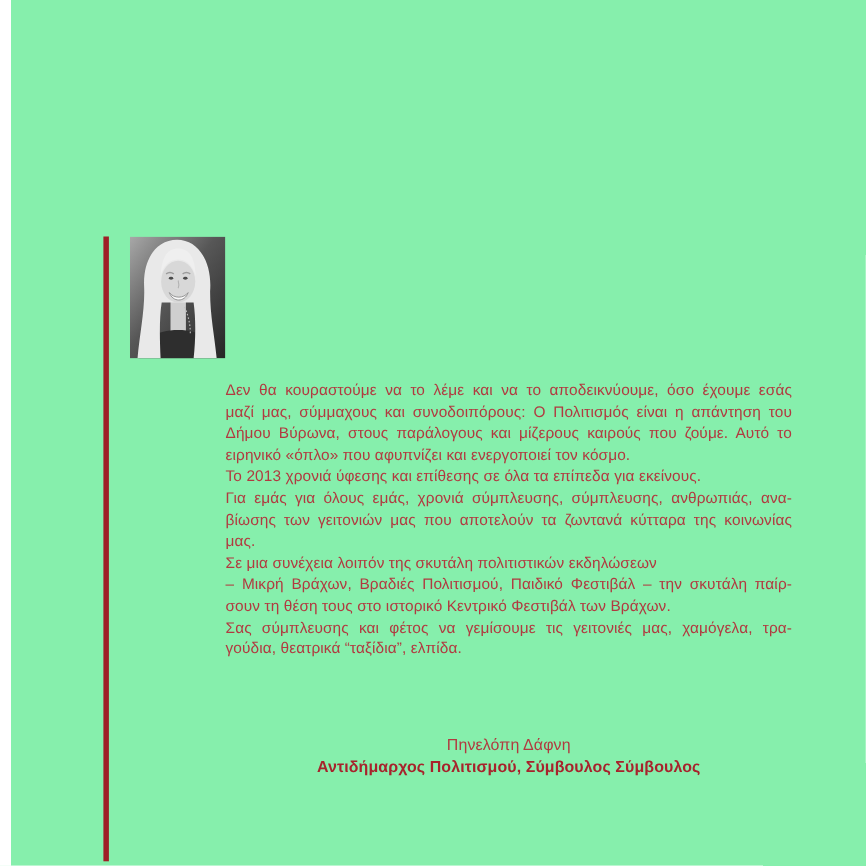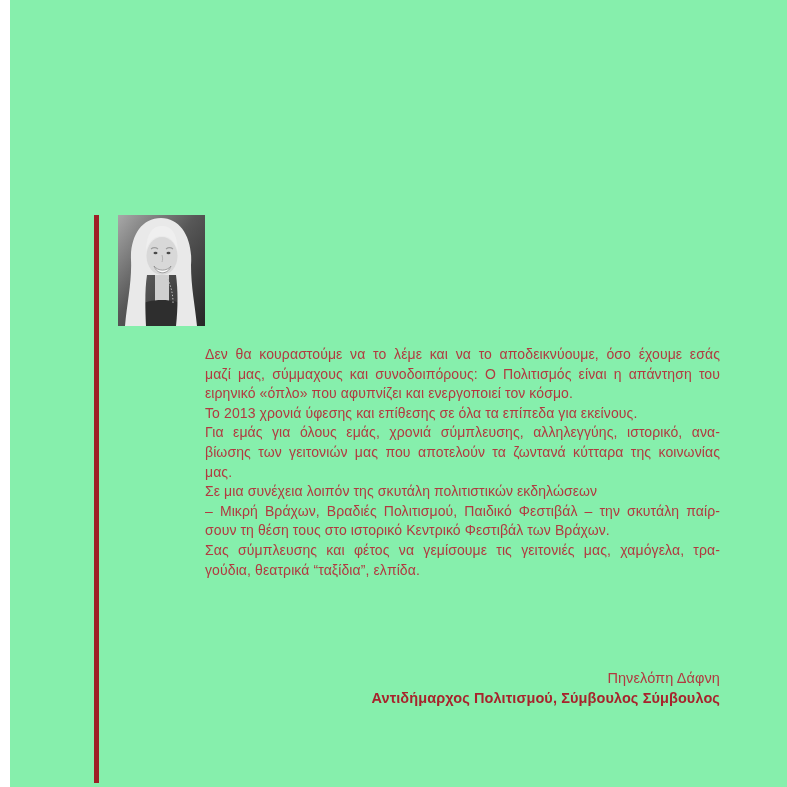--- a/index.html
+++ b/index.html
@@ -44,21 +44,21 @@
   .letter .line { min-height: 19.6px; }
   .letter .line.just {
     text-align: justify;
     text-align-last: justify;
   }
   .signature {
     position: absolute;
     left: 195px;
     top: 669px;
     width: 515px;
-    text-align: right;
+    text-align: center;
     color: var(--text-red);
     font-size: 14.5px;
     line-height: 19.6px;
     letter-spacing: 0.1px;
   }
   .signature .sig-title {
     font-weight: 700;
     color: var(--sig-red);
   }
 </style>
@@ -90,23 +90,24 @@
       <ellipse cx="50.5" cy="38" rx="2" ry="1.3" fill="#4a4a4a"></ellipse>
       <path d="M44,40 C44.8,43 44.8,45 44,47" stroke="#b3b3b3" stroke-width="1" fill="none"></path>
       <path d="M36,51 C40,56.5 49,56.5 53,51 C50,60 39,60 36,51 Z" fill="#fafafa" stroke="#8a8a8a" stroke-width="0.8"></path>
       <path d="M50,64 C53,72 55,79 55,88" stroke="#bdbdbd" stroke-width="1" fill="none" stroke-dasharray="1.5,1.8"></path>
     </svg>
   </div>
 
   <div class="letter" id="letter">
       <div class="line just">Δεν θα κουραστούμε να το λέμε και να το αποδεικνύουμε, όσο έχουμε εσάς</div>
       <div class="line just">μαζί μας, σύμμαχους και συνοδοιπόρους: Ο Πολιτισμός είναι η απάντηση του</div>
+      <div class="line just">Δήμου Βύρωνα, στους παράλογους και μίζερους καιρούς που ζούμε. Αυτό το</div>
       <div class="line">ειρηνικό «όπλο» που αφυπνίζει και ενεργοποιεί τον κόσμο.</div>
       <div class="line">Το 2013 χρονιά ύφεσης και επίθεσης σε όλα τα επίπεδα για εκείνους.</div>
-      <div class="line just">Για εμάς για όλους εμάς, χρονιά σύμπλευσης, αλληλεγγύης, ιστορικό, ανα-</div>
+      <div class="line just">Για εμάς για όλους εμάς, χρονιά σύμπλευσης, σύμπλευσης, ανθρωπιάς, ανα-</div>
       <div class="line just">βίωσης των γειτονιών μας που αποτελούν τα ζωντανά κύτταρα της κοινωνίας</div>
       <div class="line">μας.</div>
       <div class="line">Σε μια συνέχεια λοιπόν της σκυτάλη πολιτιστικών εκδηλώσεων</div>
       <div class="line just">– Μικρή Βράχων, Βραδιές Πολιτισμού, Παιδικό Φεστιβάλ – την σκυτάλη παίρ-</div>
       <div class="line">σουν τη θέση τους στο ιστορικό Κεντρικό Φεστιβάλ των Βράχων.</div>
       <div class="line just">Σας σύμπλευσης και φέτος να γεμίσουμε τις γειτονιές μας, χαμόγελα, τρα-</div>
       <div class="line">γούδια, θεατρικά “ταξίδια”, ελπίδα.</div>
     </div>
 
   <div class="signature">

